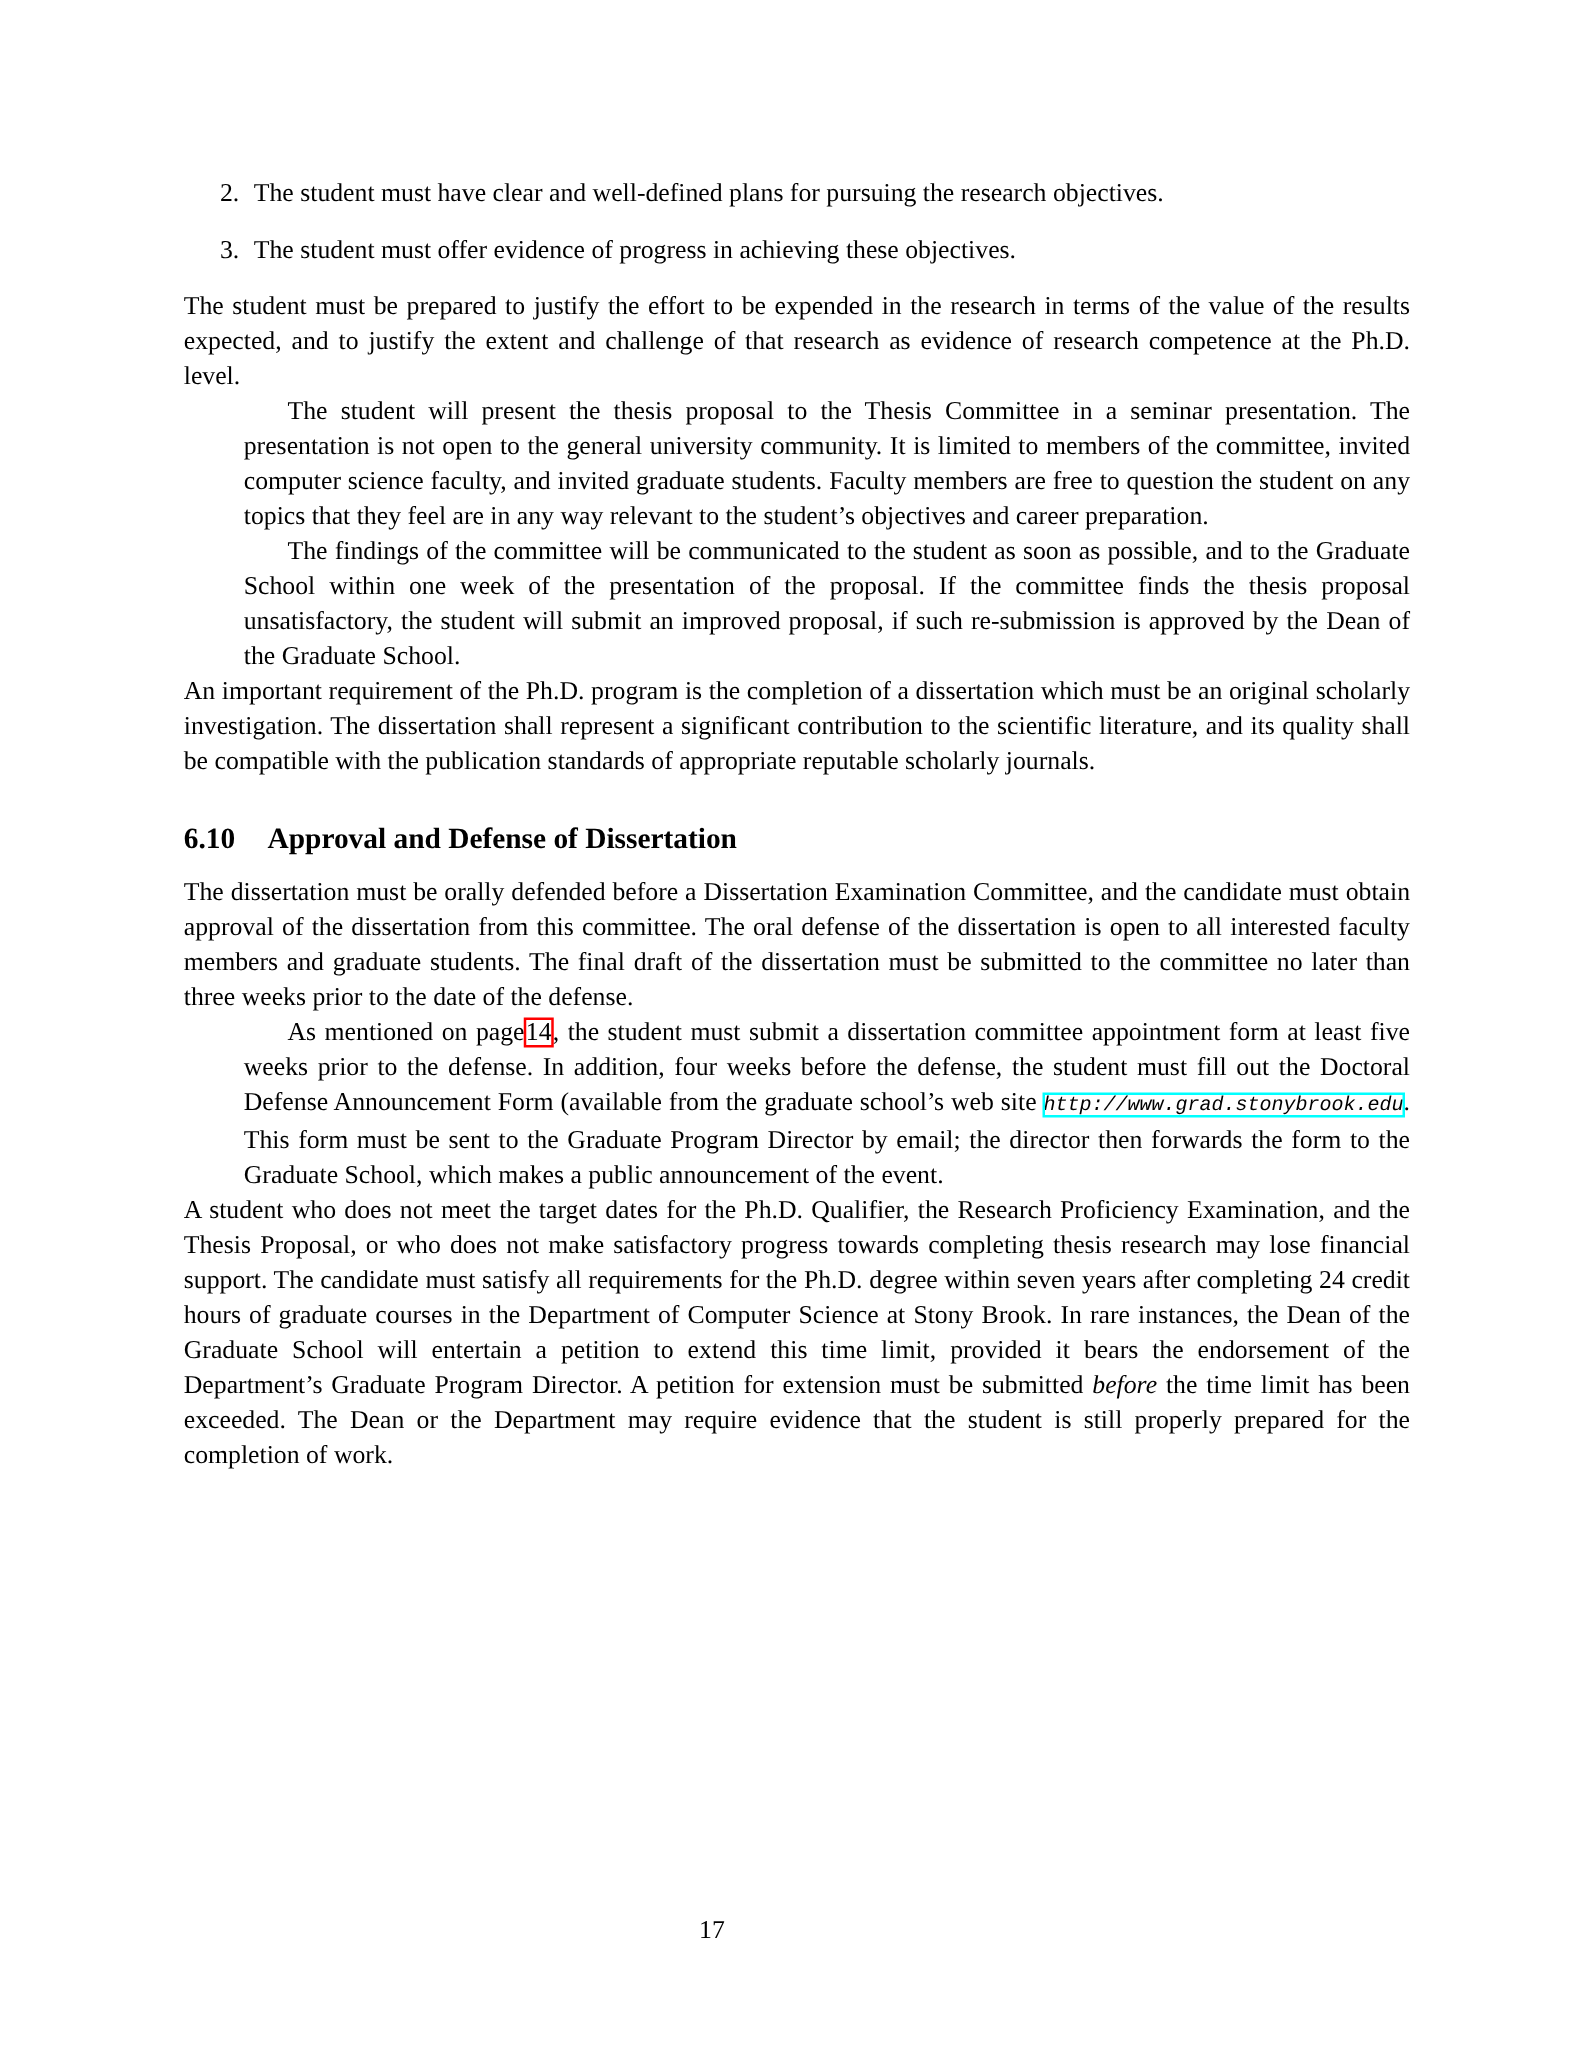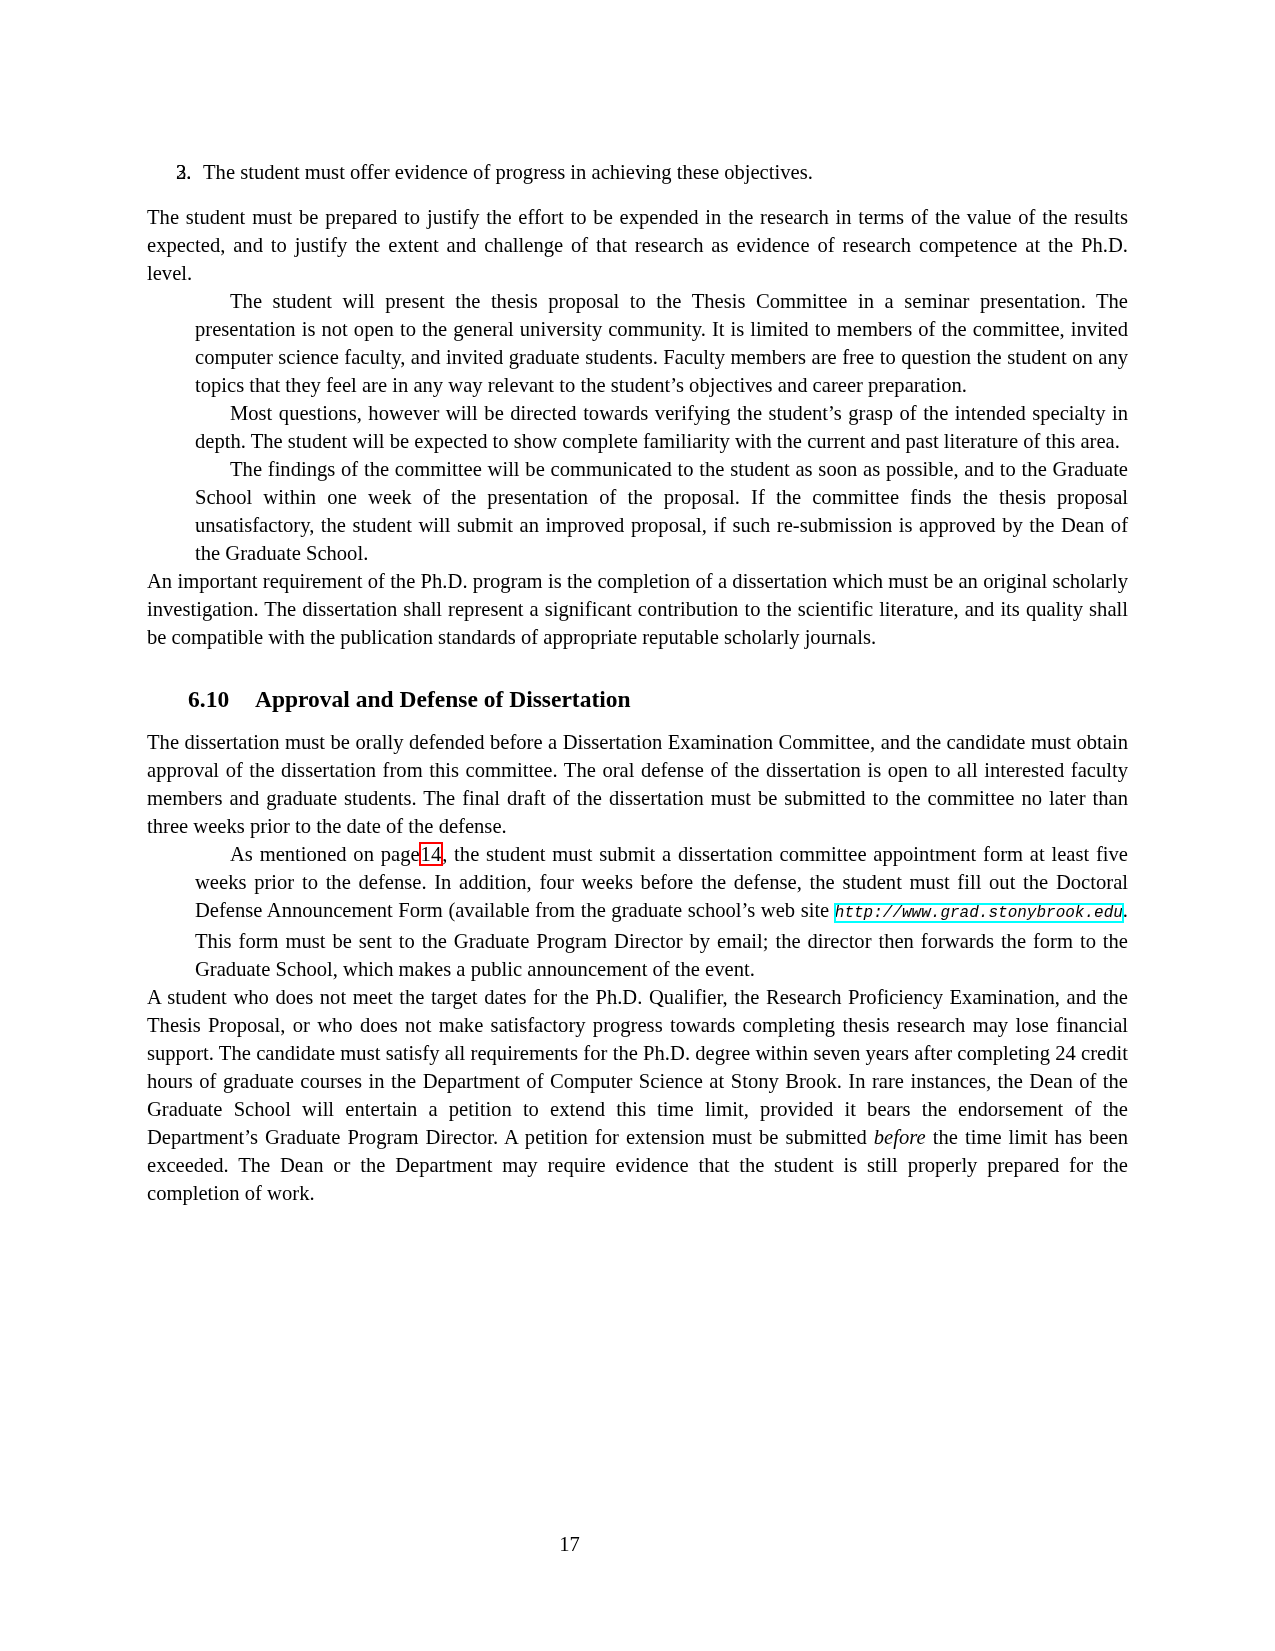--- a/index.html
+++ b/index.html
@@ -6,44 +6,44 @@
   body { width: 1275px; height: 1651px; position: relative; overflow: hidden;
          font-family: "Liberation Serif", "DejaVu Serif", serif; color: #000; }
   .page { position: absolute; left: 147px; top: 141px; width: 981px; font-size: 20.6px; line-height: 28px; }
   .list { margin: 0 0 17px 0; padding: 0; }
   .list-item { position: relative; padding-left: 56px; margin-bottom: 17px; text-align: left; }
   .list-num { position: absolute; left: 29px; top: 0; }
   p { margin: 0; text-align: justify; text-align-last: left; }
   p.indent { text-indent: 35px; margin-left: 48px; }
   h2 { font-size: 23.5px; font-weight: bold; margin: 33px 0 14px 0; line-height: 30px; }
   h2 .sec-num { display: inline-block; min-width: 56px; }
-  h2.wide .sec-num { min-width: 67px; margin-left: 41px; }
+  h2.wide .sec-num { min-width: 67px; }
   .ref-box { outline: 2px solid #ff0000; outline-offset: -1px; padding: 0 1px; }
   .url-box { outline: 2px solid #00ffff; outline-offset: -1px; font-style: italic; font-family: Liberation Mono, monospace; font-size: 16px; }
   em { font-style: italic; }
   .page-number { position: absolute; left: 0; width: 1139px; top: 1533px; text-align: center; font-size: 20.6px; }
 </style>
 </head>
 <body>
 
 <div class="page">
 
   <div class="list">
     <div class="list-item">
       <span class="list-num">2.</span>
+      <span>The student must have clear and well-defined plans for pursuing the research objectives.</span>
     </div>
     <div class="list-item">
       <span class="list-num">3.</span>
       <span>The student must offer evidence of progress in achieving these objectives.</span>
     </div>
   </div>
 
   <p>The student must be prepared to justify the effort to be expended in the research in terms of the value of the results expected, and to justify the extent and challenge of that research as evidence of research competence at the Ph.D. level.</p>
   <p class="indent">The student will present the thesis proposal to the Thesis Committee in a seminar presentation. The presentation is not open to the general university community. It is limited to members of the committee, invited computer science faculty, and invited graduate students. Faculty members are free to question the student on any topics that they feel are in any way relevant to the student’s objectives and career preparation.</p>
-  <p class="indent">Most questions, however will be directed towards verifying the student’s grasp of the intended specialty in depth. The student will be expected to show complete familiarity with the current and past literature of this area.</p>
   <p class="indent">The findings of the committee will be communicated to the student as soon as possible, and to the Graduate School within one week of the presentation of the proposal. If the committee finds the thesis proposal unsatisfactory, the student will submit an improved proposal, if such re-submission is approved by the Dean of the Graduate School.</p>
 
   <p>An important requirement of the Ph.D. program is the completion of a dissertation which must be an original scholarly investigation. The dissertation shall represent a significant contribution to the scientific literature, and its quality shall be compatible with the publication standards of appropriate reputable scholarly journals.</p>
 
   <h2 class="wide">
     <span class="sec-num">6.10</span><span>Approval and Defense of Dissertation</span>
   </h2>
   <p>The dissertation must be orally defended before a Dissertation Examination Committee, and the candidate must obtain approval of the dissertation from this committee. The oral defense of the dissertation is open to all interested faculty members and graduate students. The final draft of the dissertation must be submitted to the committee no later than three weeks prior to the date of the defense.</p>
   <p class="indent"><span>As mentioned on page</span><span class="ref-box">14</span><span>, the student must submit a dissertation committee appointment form at least five weeks prior to the defense. In addition, four weeks before the defense, the student must fill out the Doctoral Defense Announcement Form (available from the graduate school’s web site </span><span class="url-box">http://www.grad.stonybrook.edu</span><span>. This form must be sent to the Graduate Program Director by email; the director then forwards the form to the Graduate School, which makes a public announcement of the event.</span></p>
 

